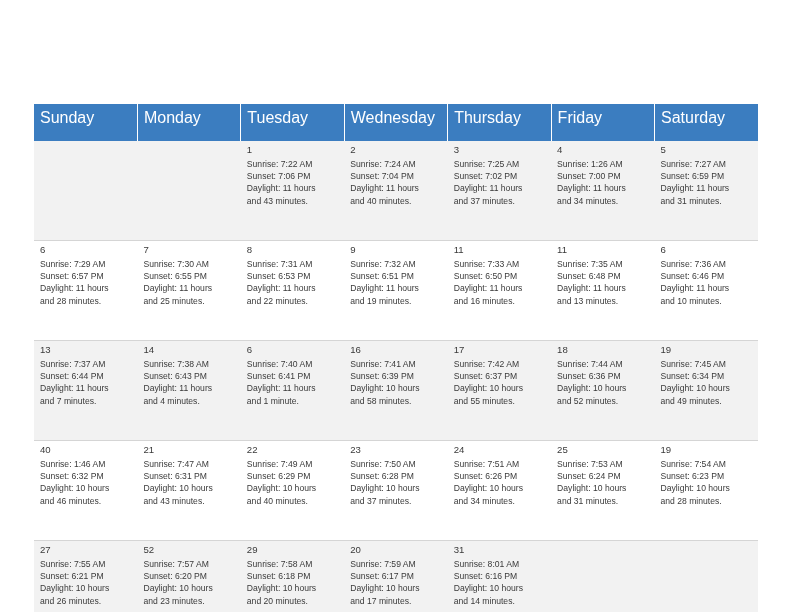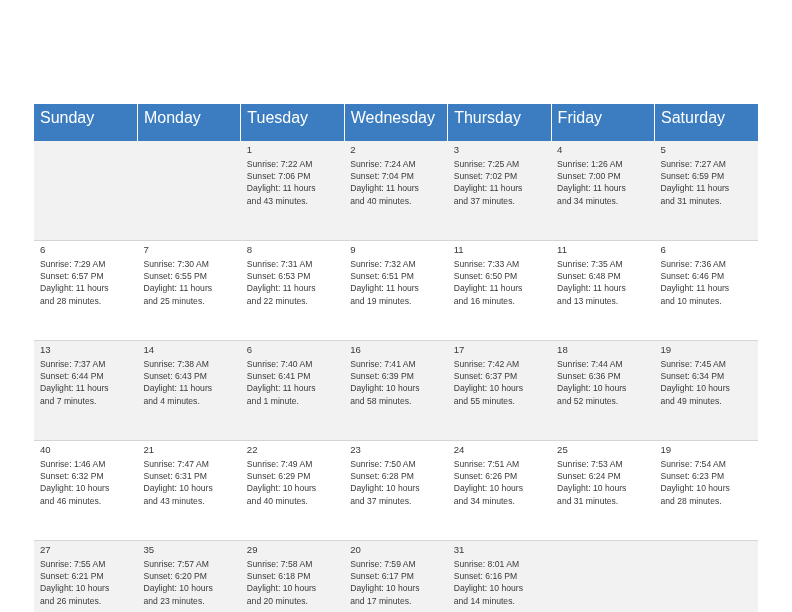--- a/index.html
+++ b/index.html
@@ -332,21 +332,21 @@
       </tr>
       <tr class="shaded">
         <td>
             <span class="daynum">27</span>
             <span class="info">Sunrise: 7:55 AM
 Sunset: 6:21 PM
 Daylight: 10 hours
 and 26 minutes.</span>
           </td>
         <td>
-            <span class="daynum">35</span>
+            <span class="daynum">52</span>
             <span class="info">Sunrise: 7:57 AM
 Sunset: 6:20 PM
 Daylight: 10 hours
 and 23 minutes.</span>
           </td>
         <td>
             <span class="daynum">29</span>
             <span class="info">Sunrise: 7:58 AM
 Sunset: 6:18 PM
 Daylight: 10 hours

